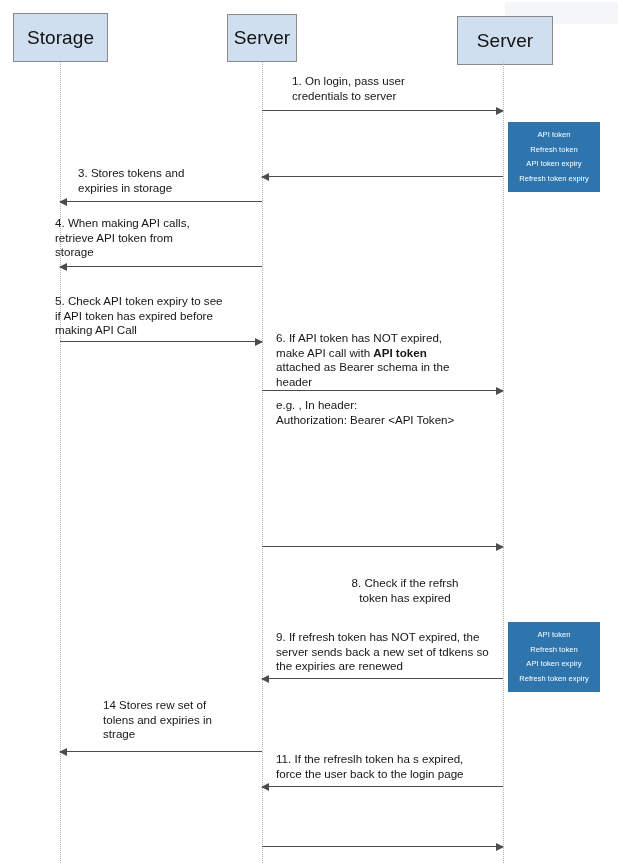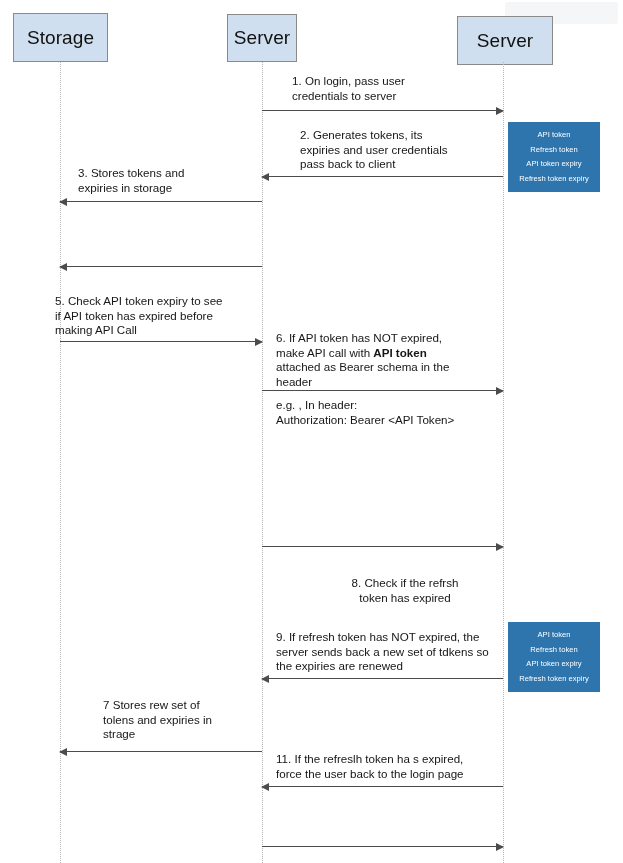--- a/index.html
+++ b/index.html
@@ -126,29 +126,29 @@
   </div>
 
   <div class="lifeline" id="ll-storage"></div>
   <div class="lifeline" id="ll-client"></div>
   <div class="lifeline" id="ll-server"></div>
 
   <div class="msg-label" style="left:292px;top:74px;width:210px;">1. On login, pass user
 credentials to server</div>
   <div class="arrow right" style="left:262px;top:110px;width:241px;"></div>
 
-  <div class="msg-label" style="left:300px;top:128px;width:220px;">2. Generates tokens, its
-expiries and  user credentials
-pass back to client</div>
   <div class="arrow left" style="left:262px;top:176px;width:241px;"></div>
 
   <div class="msg-label" style="left:78px;top:166px;width:190px;">3. Stores tokens and
 expiries in storage</div>
   <div class="arrow left" style="left:60px;top:201px;width:202px;"></div>
 
+  <div class="msg-label" style="left:55px;top:216px;width:200px;">4. When making API calls,
+retrieve API token from
+storage</div>
   <div class="arrow left" style="left:60px;top:266px;width:202px;"></div>
 
   <div class="msg-label" style="left:55px;top:294px;width:215px;">5. Check API token expiry to see
 if API token has expired before
 making API Call</div>
   <div class="arrow right" style="left:60px;top:341px;width:202px;"></div>
 
   <div class="msg-label" style="left:276px;top:331px;width:225px;"><span>6. If API token has NOT expired,
 make API call with </span><b>API token</b><span>
 attached as Bearer schema in the
@@ -161,21 +161,21 @@
   <div class="arrow right" style="left:262px;top:546px;width:241px;"></div>
 
   <div class="msg-label center" style="left:330px;top:576px;width:150px;">8. Check if  the refrsh
 token has expired</div>
 
   <div class="msg-label" style="left:276px;top:630px;width:232px;">9. If refresh token has NOT expired, the
 server sends back a new set of tdkens so
 the expiries are renewed</div>
   <div class="arrow left" style="left:262px;top:678px;width:241px;"></div>
 
-  <div class="msg-label" style="left:103px;top:698px;width:160px;">7 Stores rew set of
+  <div class="msg-label" style="left:103px;top:698px;width:160px;">14 Stores rew set of
 tolens and expiries in
 strage</div>
   <div class="arrow left" style="left:60px;top:751px;width:202px;"></div>
 
   <div class="msg-label" style="left:276px;top:752px;width:232px;">11. If the refreslh token ha s expired,
 force the user back to the  login page</div>
   <div class="arrow left" style="left:262px;top:786px;width:241px;"></div>
 
   <div class="arrow right" style="left:262px;top:846px;width:241px;"></div>
 

